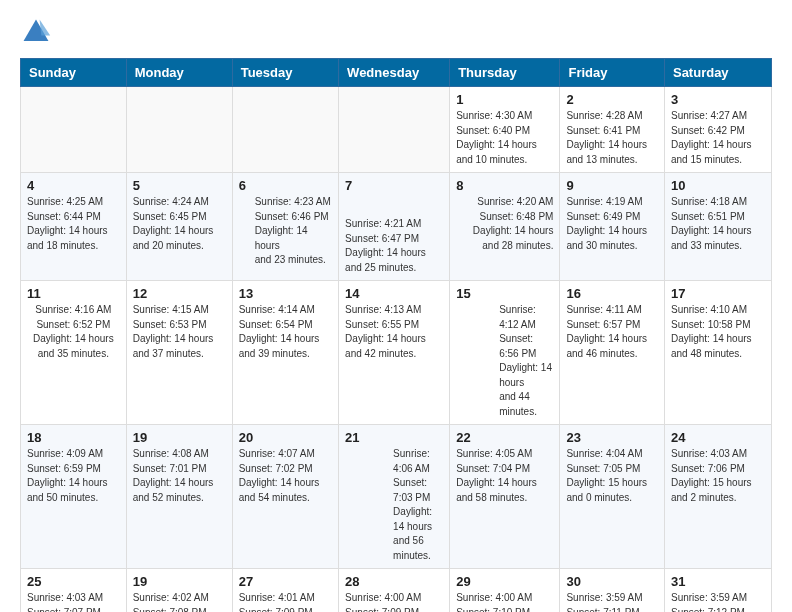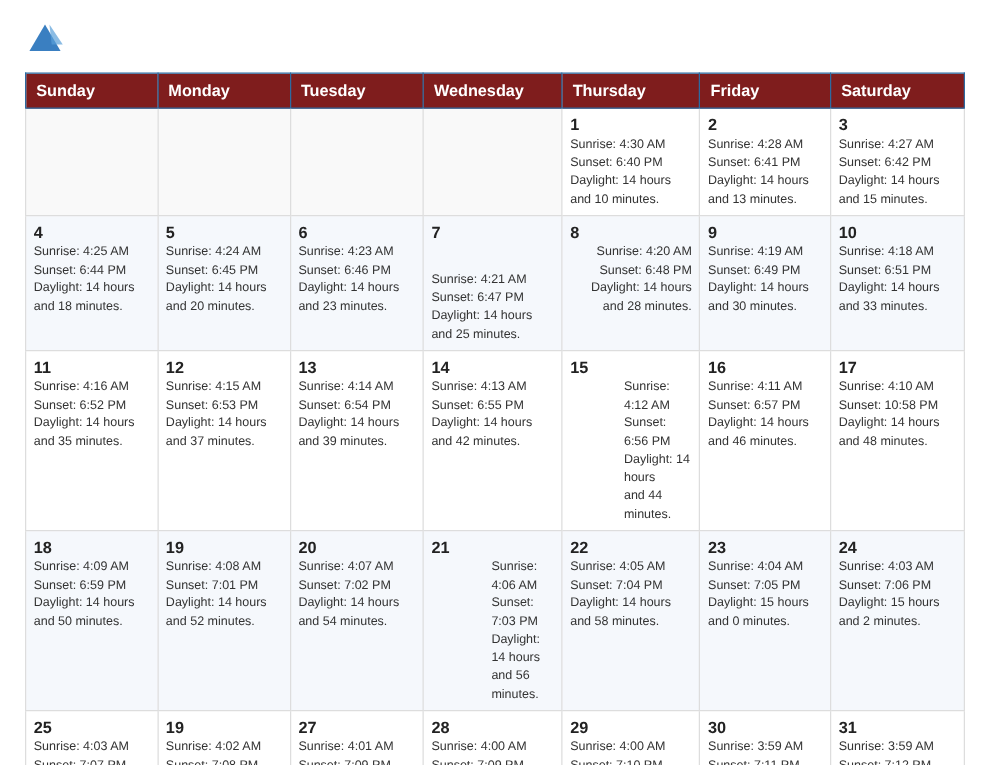--- a/index.html
+++ b/index.html
@@ -56,21 +56,21 @@
     .title-location {
       font-size: 16px;
       color: #555;
     }
     .calendar {
       width: 100%;
       border-collapse: collapse;
       border: 1px solid #ccc;
     }
     .calendar th {
-      background: #7f1d1d;
+      background: #0369a1;
       color: #fff;
       font-size: 13px;
       font-weight: bold;
       padding: 6px 8px;
       text-align: left;
       border: 1px solid #2d6aa0;
     }
     .calendar td {
       vertical-align: top;
       padding: 5px 6px;
@@ -174,21 +174,21 @@
           </td>
           <td>
             <div class="day-number">5</div>
             <div class="day-info" style="white-space: pre-line;">Sunrise: 4:24 AM
 Sunset: 6:45 PM
 Daylight: 14 hours
 and 20 minutes.</div>
           </td>
           <td>
             <div class="day-number">6</div>
-            <div class="day-info" style="white-space: pre-line;">Sunrise: 4:23 AM
+            <div class="day-info" style="white-space: pre-line; margin-left: 16px;">Sunrise: 4:23 AM
 Sunset: 6:46 PM
 Daylight: 14 hours
 and 23 minutes.</div>
           </td>
           <td>
             <div class="day-number">7</div>
             <div class="day-info" style="white-space: pre-line; margin-top: 24px;">Sunrise: 4:21 AM
 Sunset: 6:47 PM
 Daylight: 14 hours
 and 25 minutes.</div>
@@ -211,21 +211,21 @@
             <div class="day-number">10</div>
             <div class="day-info" style="white-space: pre-line;">Sunrise: 4:18 AM
 Sunset: 6:51 PM
 Daylight: 14 hours
 and 33 minutes.</div>
           </td>
         </tr>
         <tr>
           <td>
             <div class="day-number">11</div>
-            <div class="day-info" style="white-space: pre-line;">Sunrise: 4:16 AM
+            <div class="day-info" style="white-space: pre-line; text-align: center;">Sunrise: 4:16 AM
 Sunset: 6:52 PM
 Daylight: 14 hours
 and 35 minutes.</div>
           </td>
           <td>
             <div class="day-number">12</div>
             <div class="day-info" style="white-space: pre-line;">Sunrise: 4:15 AM
 Sunset: 6:53 PM
 Daylight: 14 hours
 and 37 minutes.</div>

